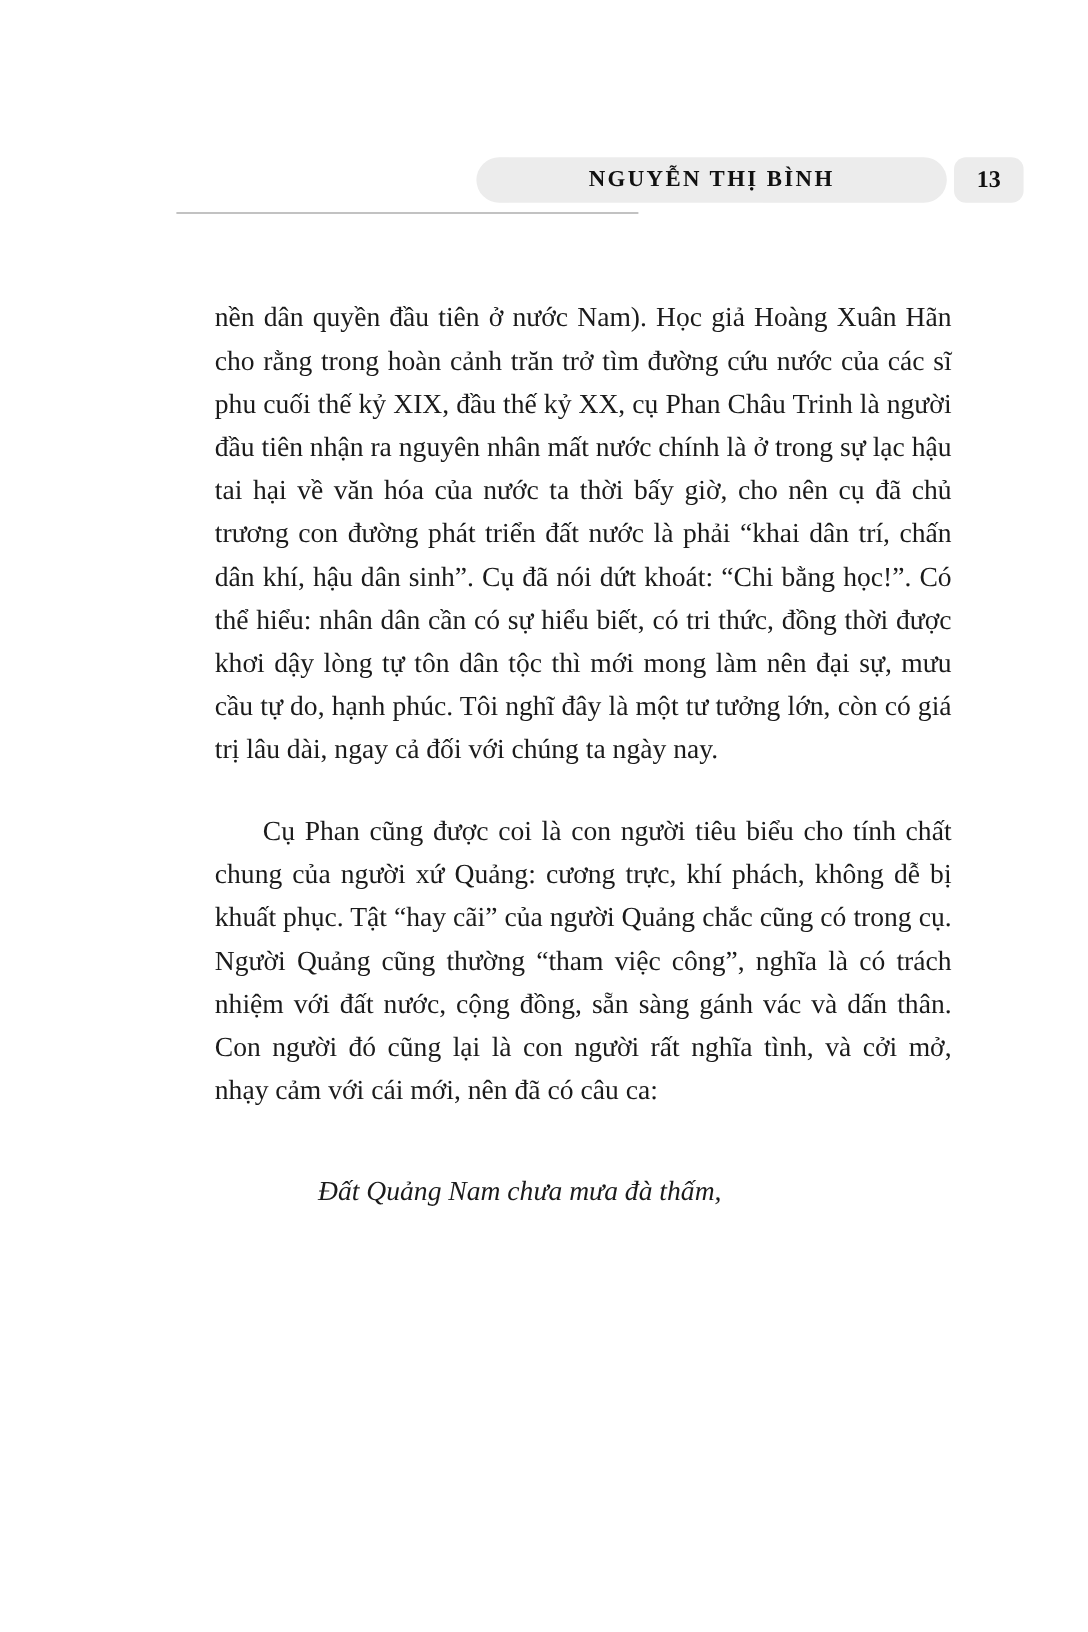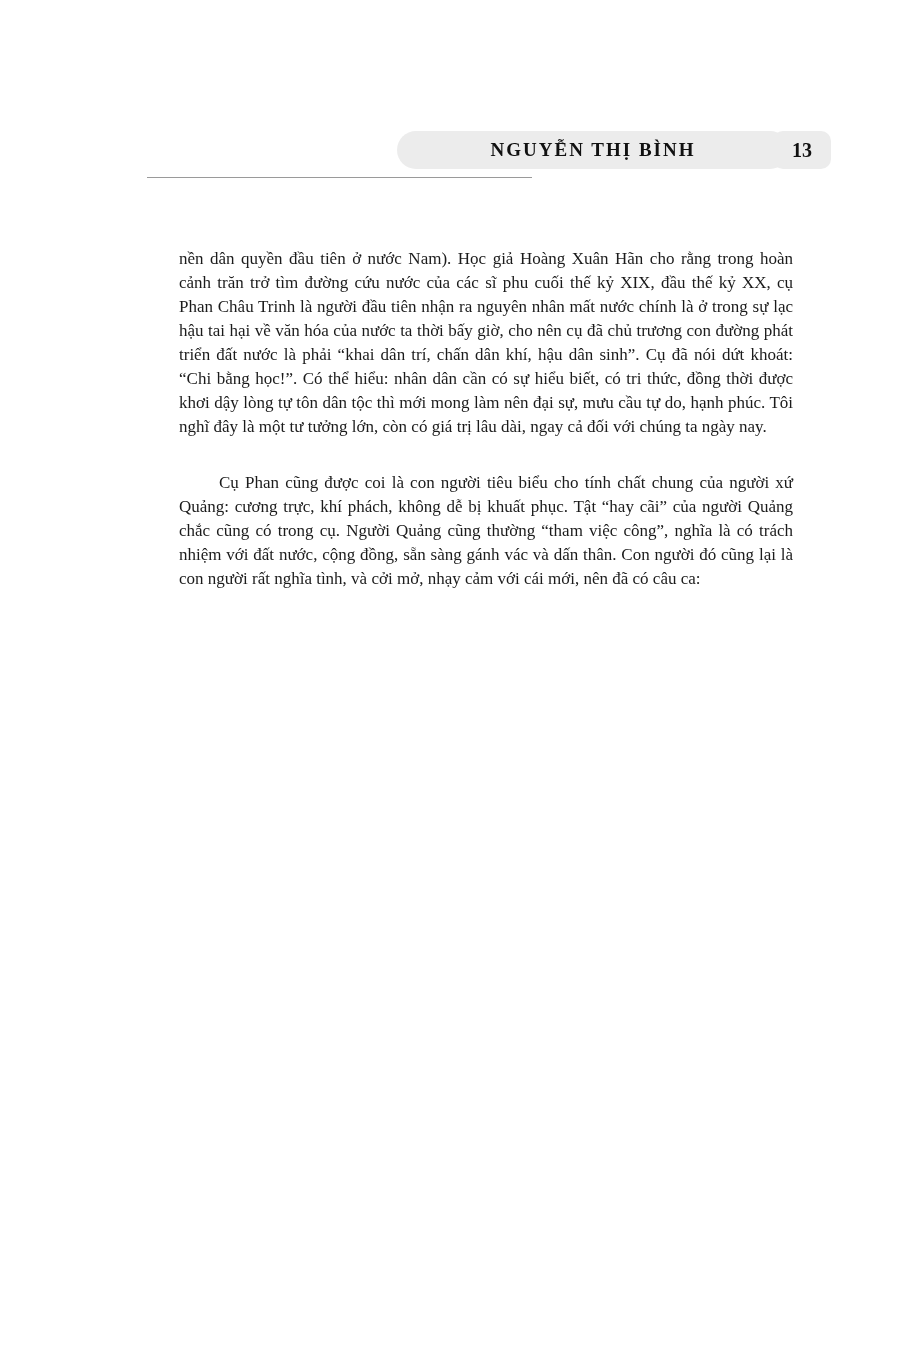--- a/index.html
+++ b/index.html
@@ -39,21 +39,21 @@
   .header-title {
     font-weight: bold;
     font-size: 19px;
     letter-spacing: 2px;
     color: #111;
   }
 
   .page-number-box {
     position: absolute;
     top: 99px;
-    left: 741px;
+    left: 763px;
     width: 58px;
     height: 38px;
     background: #ececec;
     border-radius: 10px;
     display: flex;
     align-items: center;
     justify-content: center;
     font-weight: bold;
     font-size: 20px;
     color: #111;
@@ -67,22 +67,22 @@
     height: 0;
     border-top: 1.5px solid #9a9a9a;
   }
 
   
   .text-block {
     position: absolute;
     top: 183px;
     left: 115px;
     width: 678px;
-    font-size: 17px;
-    line-height: 24px;
+    font-size: 23px;
+    line-height: 36px;
   }
 
   .para {
     text-align: justify;
     text-justify: inter-word;
   }
 
   .para.indent {
     text-indent: 40px;
   }
@@ -109,18 +109,19 @@
 
   <div class="header-rule"></div>
 
   <main class="text-block">
 
     <p class="para">nền dân quyền đầu tiên ở nước Nam). Học giả Hoàng Xuân Hãn cho rằng trong hoàn cảnh trăn trở tìm đường cứu nước của các sĩ phu cuối thế kỷ XIX, đầu thế kỷ XX, cụ Phan Châu Trinh là người đầu tiên nhận ra nguyên nhân mất nước chính là ở trong sự lạc hậu tai hại về văn hóa của nước ta thời bấy giờ, cho nên cụ đã chủ trương con đường phát triển đất nước là phải “khai dân trí, chấn dân khí, hậu dân sinh”. Cụ đã nói dứt khoát: “Chi bằng học!”. Có thể hiểu: nhân dân cần có sự hiểu biết, có tri thức, đồng thời được khơi dậy lòng tự tôn dân tộc thì mới mong làm nên đại sự, mưu cầu tự do, hạnh phúc. Tôi nghĩ đây là một tư tưởng lớn, còn có giá trị lâu dài, ngay cả đối với chúng ta ngày nay.</p>
 
     <p class="para indent">Cụ Phan cũng được coi là con người tiêu biểu cho tính chất chung của người xứ Quảng: cương trực, khí phách, không dễ bị khuất phục. Tật “hay cãi” của người Quảng chắc cũng có trong cụ. Người Quảng cũng thường “tham việc công”, nghĩa là có trách nhiệm với đất nước, cộng đồng, sẵn sàng gánh vác và dấn thân. Con người đó cũng lại là con người rất nghĩa tình, và cởi mở, nhạy cảm với cái mới, nên đã có câu ca:</p>
 
     <div class="verse">
+      <p class="verse-line">Đất Quảng Nam chưa mưa đà thấm,</p>
     </div>
 
 
   </main>
 
 </div>
 
 </body></html>

